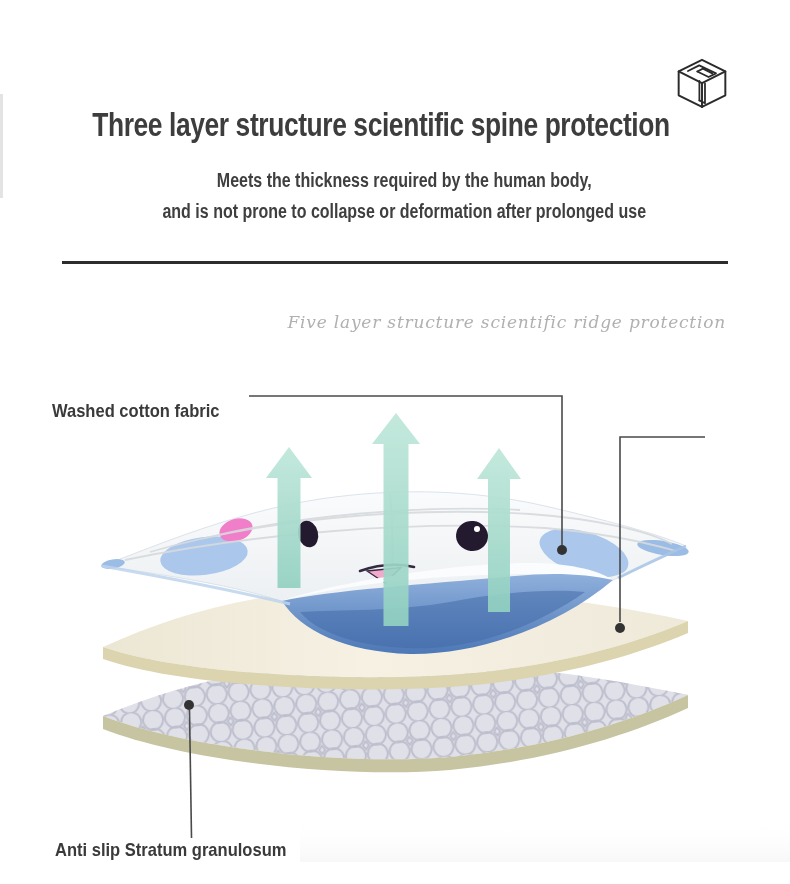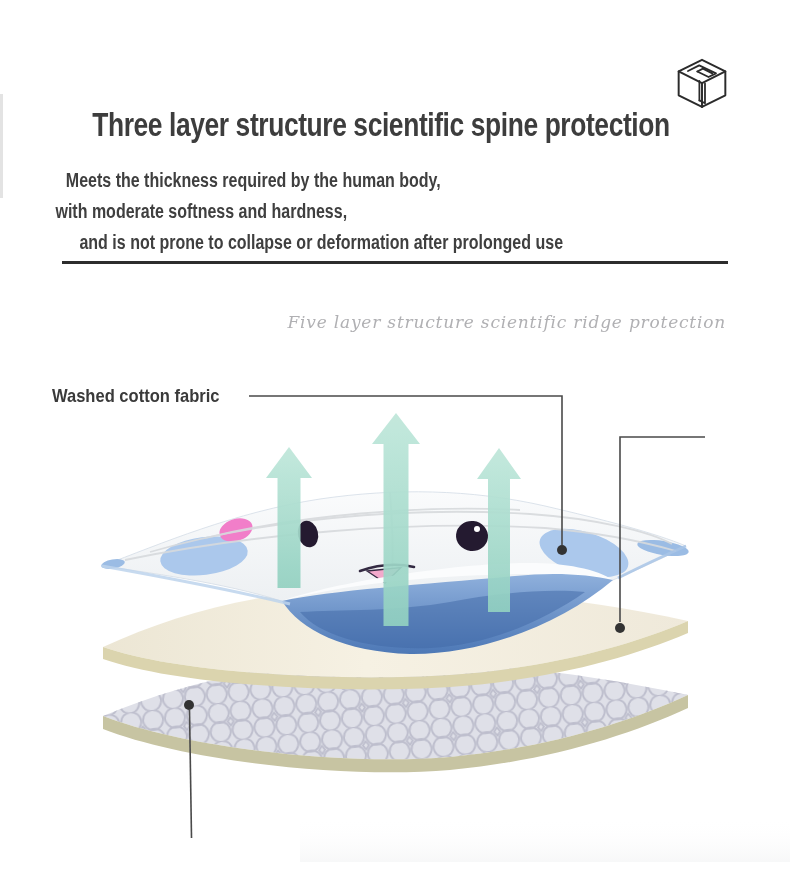--- a/index.html
+++ b/index.html
@@ -11,31 +11,31 @@
   .edge-artifact{position:absolute;left:0;top:94px;width:3px;height:104px;background:#d4d4d4;opacity:.65;}
   .icon-wrap{position:absolute;left:674px;top:56px;width:56px;height:58px;}
   .title{
     position:absolute;left:0;right:28px;top:106px;margin:0;
     text-align:center;font-size:33px;font-weight:700;letter-spacing:-.5px;
     color:#3d3d3d;white-space:nowrap;
   }
   .squeeze-c{display:inline-block;transform:scaleX(.8);transform-origin:center;white-space:nowrap;}
   .squeeze-l{display:inline-block;transform:scaleX(.87);transform-origin:left center;white-space:nowrap;}
   .subtitle{
-    position:absolute;left:0;right:0;top:165px;text-align:left;
+    position:absolute;left:0;right:0;top:165px;text-align:center;
     font-size:20px;font-weight:700;color:#3f3f3f;line-height:31px;white-space:nowrap;padding-left:19px;
   }
   .divider{position:absolute;left:62px;top:261px;width:666px;height:3px;background:#2d2d2d;}
   .tagline{
     position:absolute;right:64px;top:279px;
     font-family:"DejaVu Serif",serif;font-style:italic;
     font-size:17px;letter-spacing:.8px;color:#b0b0b3;white-space:nowrap;margin-top:33px;
   }
   .label{position:absolute;font-size:19px;font-weight:700;color:#3a3a3a;white-space:nowrap;}
-  .label-washed{left:52px;top:385px;}
+  .label-washed{left:52px;top:400px;}
   .label-whole{left:612px;top:408px;}
   .label-anti{left:55px;top:839px;}
   .illustration{position:absolute;left:0;top:0;}
 </style>
 </head>
 <body>
 
 <div class="canvas">
 
   <div class="edge-artifact"></div>
@@ -53,21 +53,20 @@
         <path d="M27.2,25.6 L27.2,46.5"></path>
         <path d="M33.2,28.4 L33.2,49.5 L27.2,46.5"></path>
       </g>
     </svg>
   </div>
 
   <h1 class="title"><span class="squeeze-c">Three layer structure scientific spine protection</span></h1>
 
   <div class="subtitle">
     <div><span class="squeeze-c">Meets the thickness required by the human body,</span></div>
-    <div><span class="squeeze-c">with moderate softness and hardness,</span></div>
     <div><span class="squeeze-c">and is not prone to collapse or deformation after prolonged use</span></div>
   </div>
 
   <div class="divider"></div>
 
   <div class="tagline">Five layer structure scientific ridge protection</div>
 
   <svg class="illustration" width="790" height="884" viewBox="0 0 790 884">
     <defs>
       <linearGradient id="arrowG" x1="0" y1="0" x2="0" y2="1">
@@ -169,14 +168,15 @@
       <line x1="189.5" y1="710" x2="191.5" y2="838"></line>
     </g>
     <g fill="#333333">
       <circle cx="562" cy="550" r="5"></circle>
       <circle cx="620" cy="628" r="5"></circle>
       <circle cx="189" cy="705" r="5"></circle>
     </g>
   </svg>
 
   <div class="label label-washed"><span class="squeeze-l">Washed cotton fabric</span></div>
+  <div class="label label-anti"><span class="squeeze-l">Anti slip Stratum granulosum</span></div>
 
 </div>
 
 </body></html>

